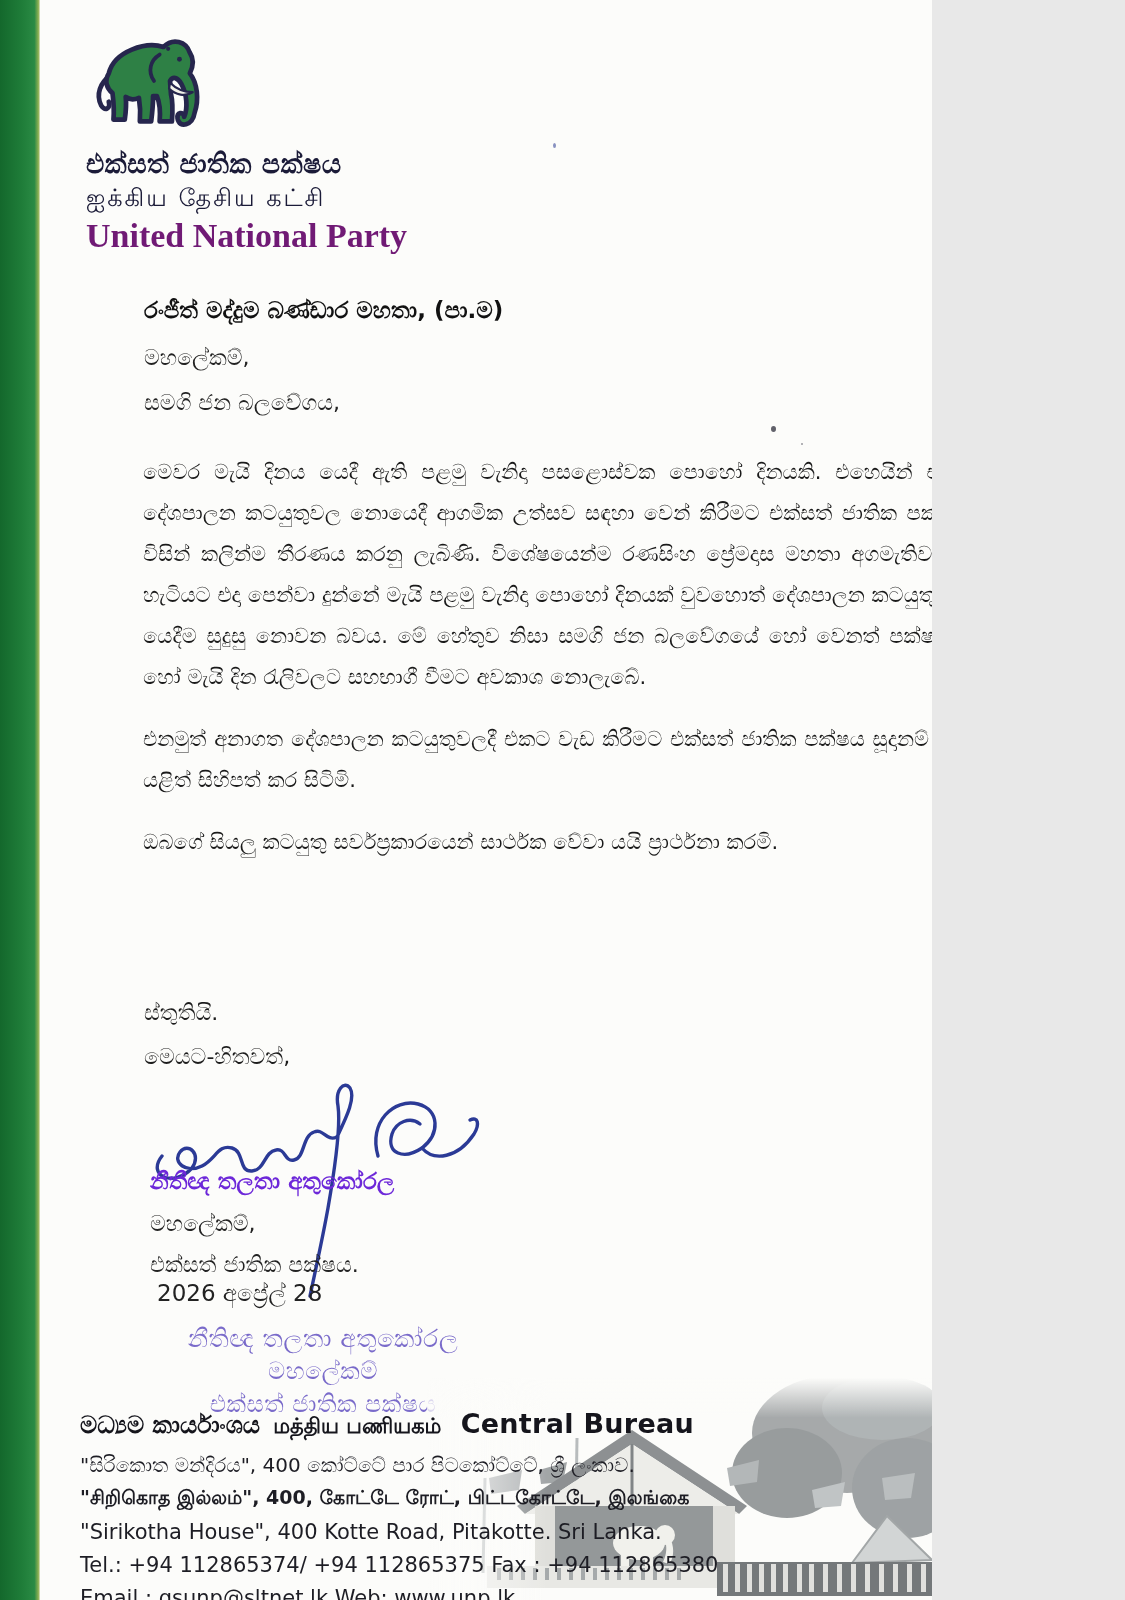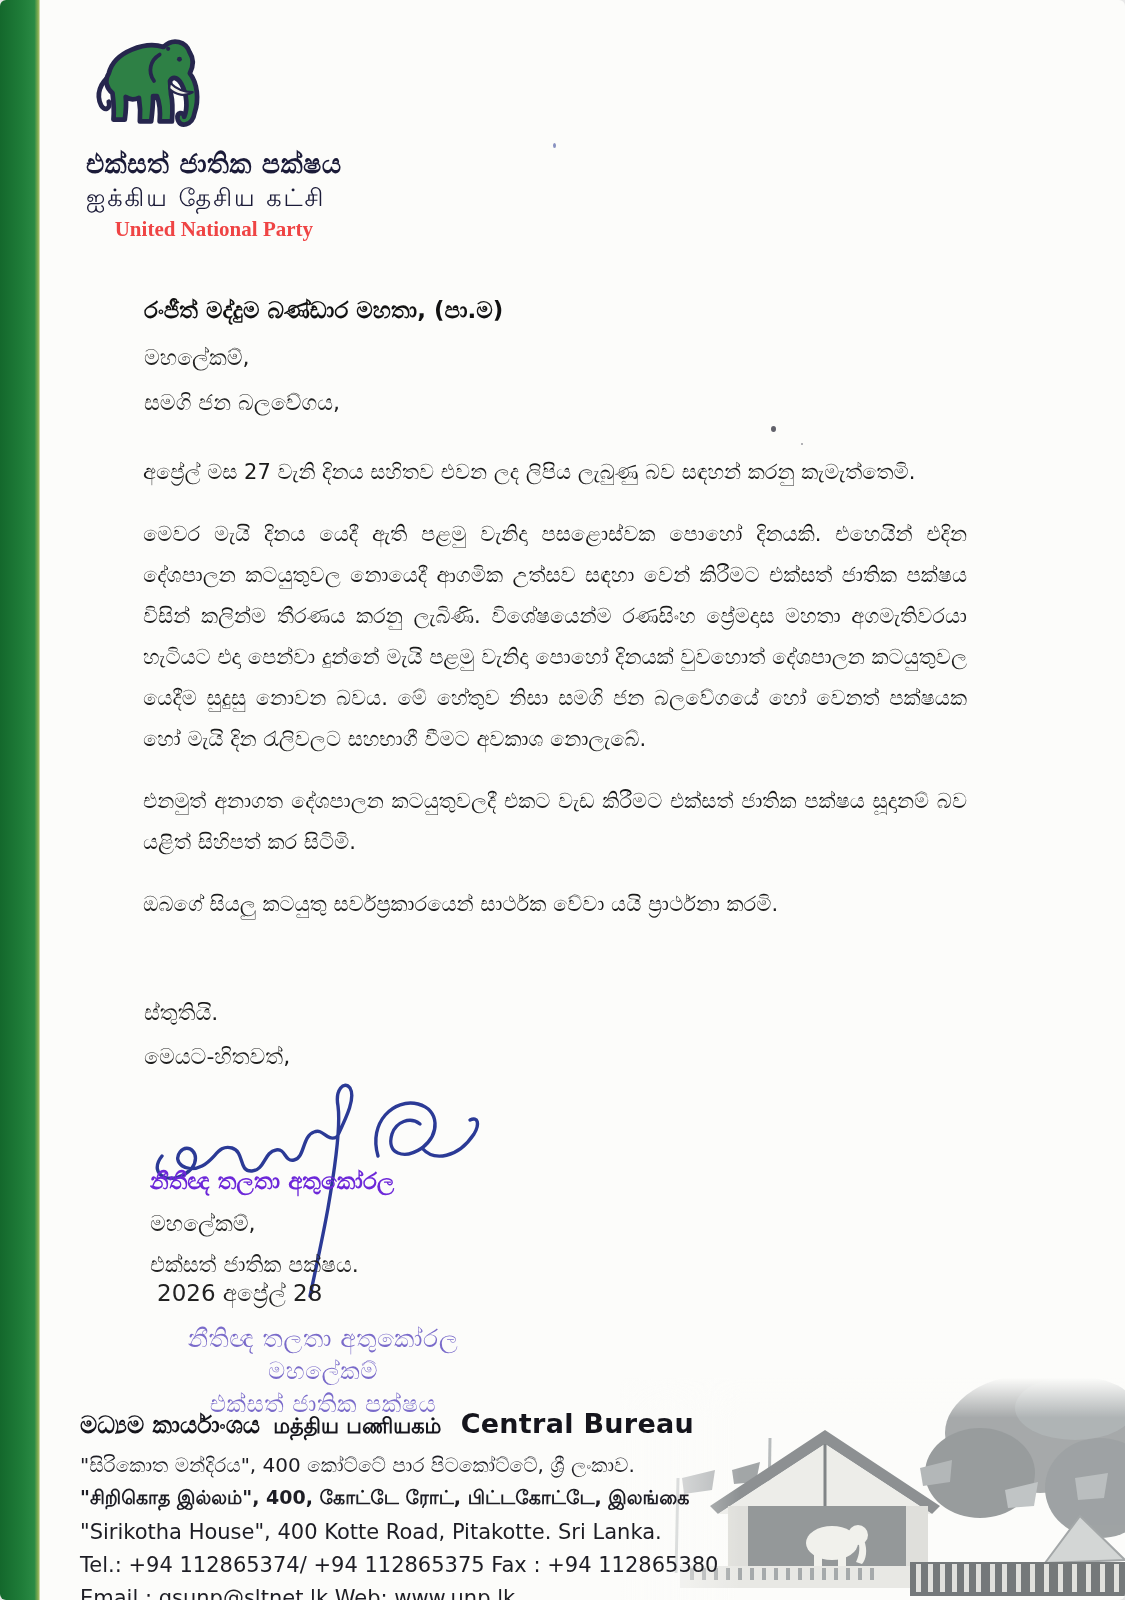--- a/index.html
+++ b/index.html
@@ -2,37 +2,36 @@
 <html><head>
 <meta charset="utf-8">
 <style>
   html,body{margin:0;padding:0;}
   body{
     font-family:"DejaVu Sans","Liberation Sans",sans-serif;
     background:#e8e8e8;
   }
   .page{
     position:relative;
-    width:1125px;height:1600px;
+    width:932px;height:1600px;
     background:#fcfcfa;
     overflow:hidden;
     color:#1c1c1c;
-    border-radius:6px;
   }
   
   .stripe{
     position:absolute;left:0;top:0;width:40px;height:1600px;
     background:linear-gradient(90deg,#14682c 0%,#1f7d39 55%,#2a8a44 86%,#8fb054 96%,#e3ead0 100%);
   }
   
   .logo{position:absolute;left:88px;top:32px;width:132px;height:112px;}
   .party-names{position:absolute;left:86px;top:150px;line-height:1.0;}
   .party-si{font-size:27px;font-weight:bold;color:#1b1b38;letter-spacing:.5px;margin:0 0 9px 0;}
   .party-ta{font-size:24px;font-weight:normal;color:#1b1b38;letter-spacing:2px;margin:0 0 9px 0;}
-  .party-en{font-family:"Liberation Serif","DejaVu Serif",serif;font-size:21px;font-weight:bold;color:#ef4444;margin:0;text-align:center;}
+  .party-en{font-family:"Liberation Serif","DejaVu Serif",serif;font-size:34px;font-weight:bold;color:#701a75;margin:0;}
   
   .recipient{position:absolute;left:144px;top:297px;}
   .recipient .r-name{font-size:23px;font-weight:bold;color:#111;margin:0 0 21px 0;}
   .recipient .r-line{font-size:22px;margin:0 0 20px 0;color:#222;}
   
   .letter-body{position:absolute;left:143px;top:452px;width:824px;}
   .letter-body p{
     font-size:21px;line-height:41px;text-align:justify;
     margin:0 0 21px 0;color:#1a1a1a;
   }
@@ -117,21 +116,20 @@
     <p class="party-en">United National Party</p>
   </div>
 
   <div class="recipient">
     <p class="r-name">රංජීත් මද්දුම බණ්ඩාර මහතා, (පා.ම)</p>
     <p class="r-line">මහලේකම්,</p>
     <p class="r-line">සමගි ජන බලවේගය,</p>
   </div>
 
   <div class="letter-body">
-    <p>අප්‍රේල් මස 27 වැනි දිනය සහිතව එවන ලද ලිපිය ලැබුණු බව සඳහන් කරනු කැමැත්තෙමි.</p>
     <p>මෙවර මැයි දිනය යෙදී ඇති පළමු වැනිදා පසළොස්වක පොහෝ දිනයකි. එහෙයින් එදින දේශපාලන කටයුතුවල නොයෙදී ආගමික උත්සව සඳහා වෙන් කිරීමට එක්සත් ජාතික පක්ෂය විසින් කලින්ම තීරණය කරනු ලැබිණි. විශේෂයෙන්ම රණසිංහ ප්‍රේමදාස මහතා අගමැතිවරයා හැටියට එදා පෙන්වා දුන්නේ මැයි පළමු වැනිදා පොහෝ දිනයක් වුවහොත් දේශපාලන කටයුතුවල යෙදීම සුදුසු නොවන බවය. මේ හේතුව නිසා සමගි ජන බලවේගයේ හෝ වෙනත් පක්ෂයක හෝ මැයි දින රැලිවලට සහභාගී වීමට අවකාශ නොලැබේ.</p>
     <p>එනමුත් අනාගත දේශපාලන කටයුතුවලදී එකට වැඩ කිරීමට එක්සත් ජාතික පක්ෂය සූදානම් බව යළිත් සිහිපත් කර සිටිමි.</p>
     <p>ඔබගේ සියලු කටයුතු සර්වප්‍රකාරයෙන් සාර්ථක වේවා යයි ප්‍රාර්ථනා කරමි.</p>
   </div>
 
   <div class="thanks">ස්තුතියි.</div>
   <div class="closing">මෙයට-හිතවත්,</div>
 
   <svg class="sig" viewBox="0 0 360 260">
     <g fill="none" stroke="#2b3a96" stroke-width="3.4" stroke-linecap="round">

